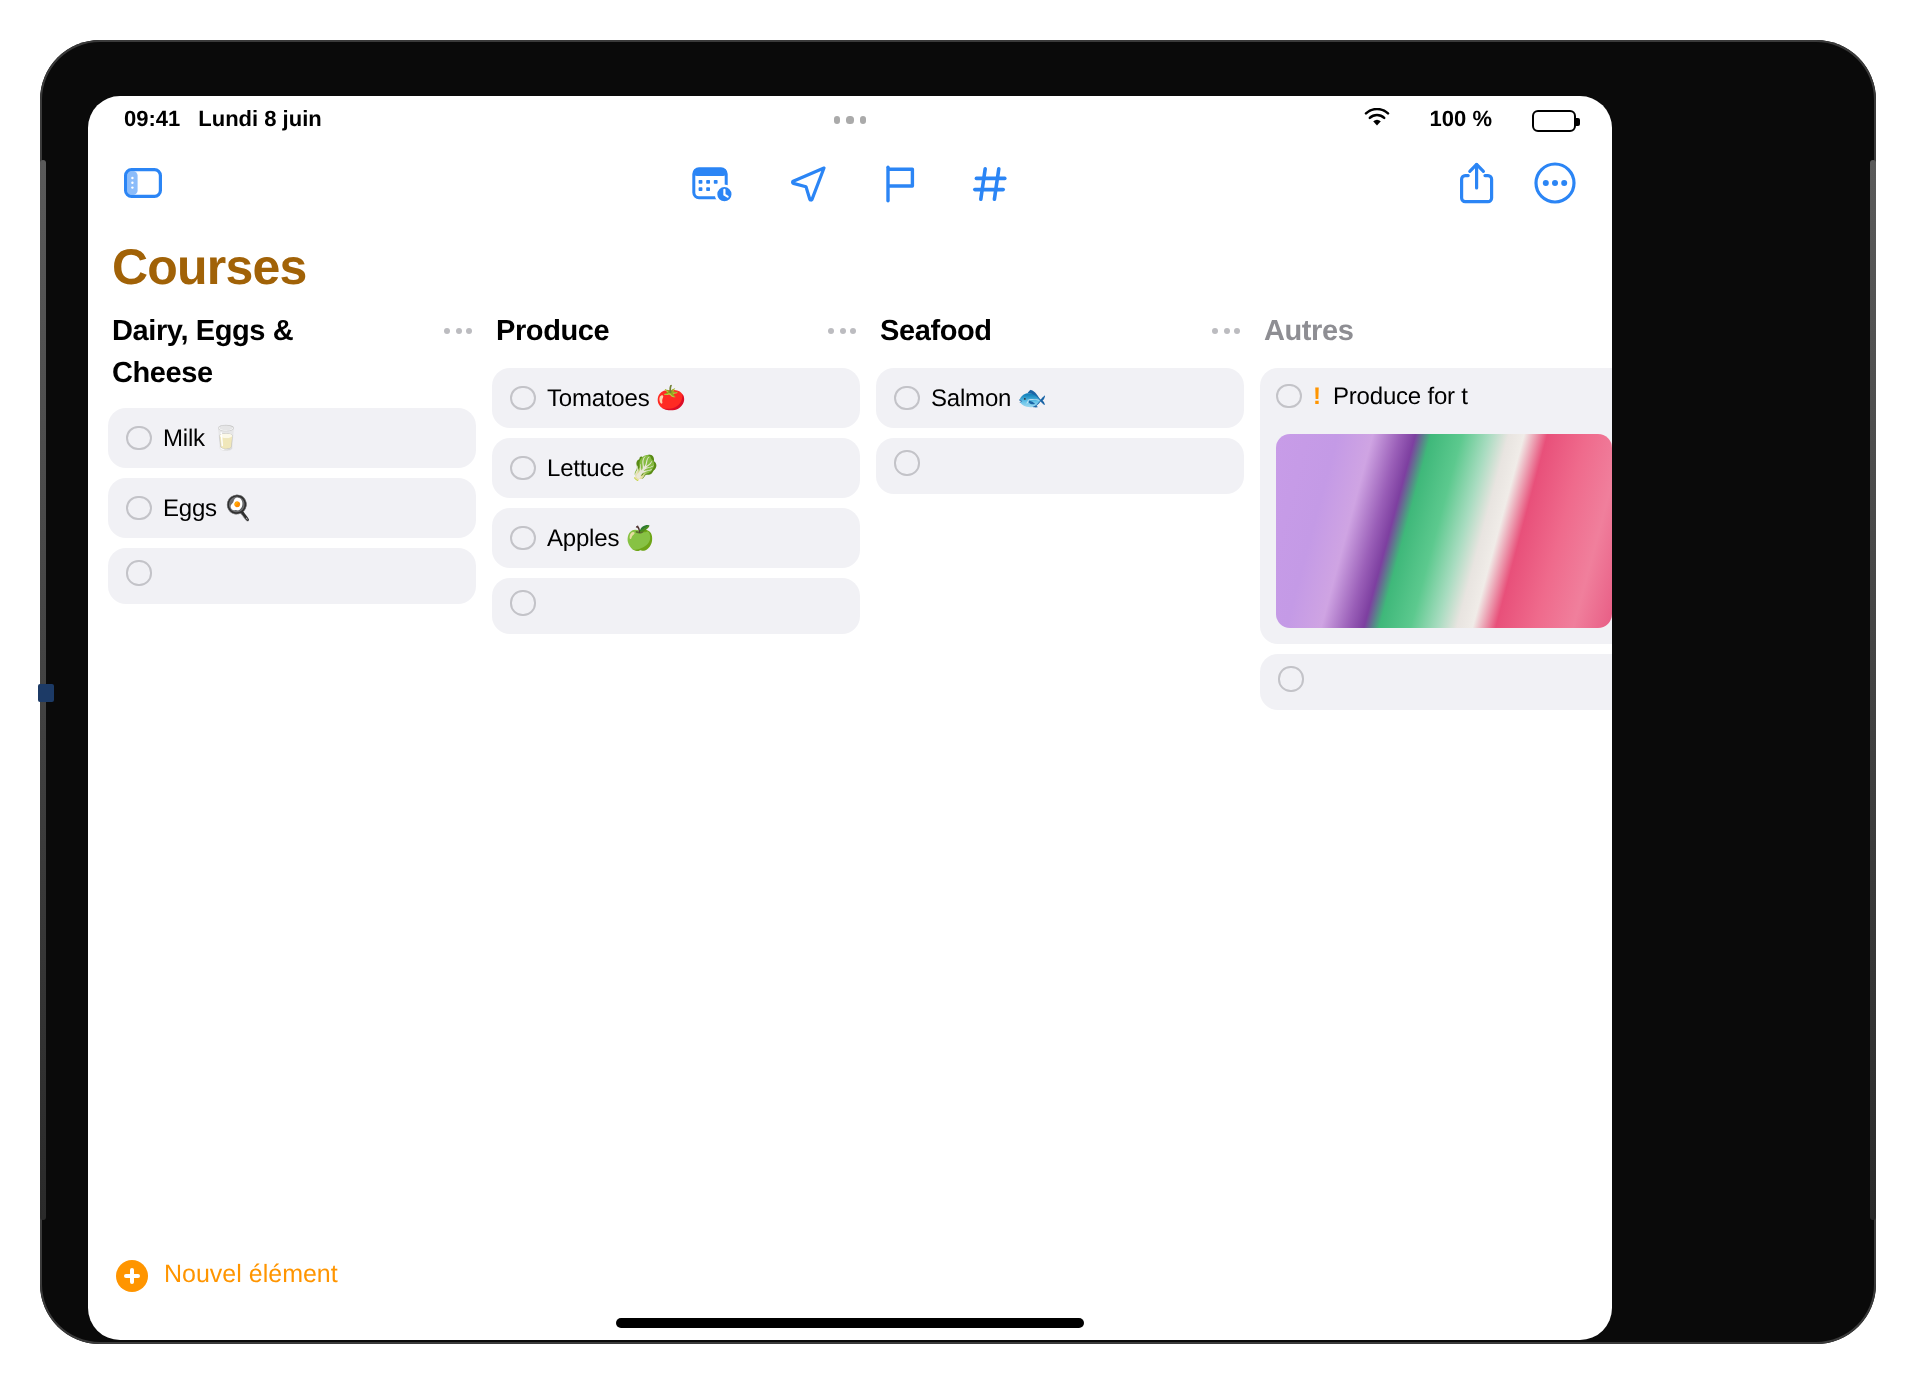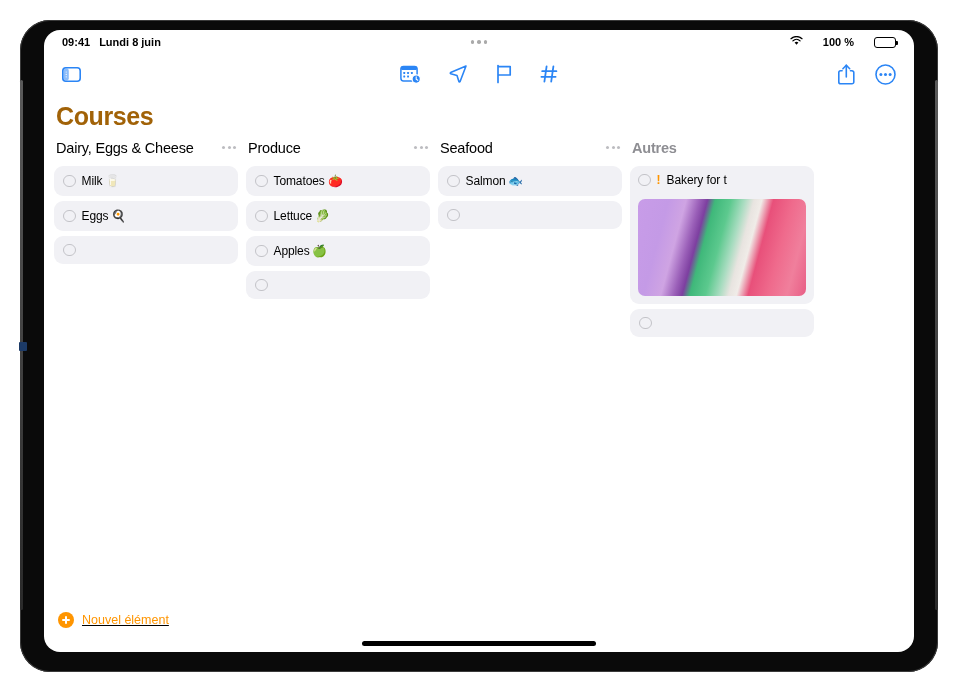--- a/index.html
+++ b/index.html
@@ -46,22 +46,22 @@
     width: 8px;
     height: 9px;
     background: #1c3a66;
     border-radius: 1px;
   }
 
   
   #screen {
     position: absolute;
     left: 24px;
-    top: 10px;
-    width: 870px;
+    top: 28px;
+    width: 762px;
     height: 622px;
     background: #ffffff;
     border-radius: 16px;
     overflow: hidden;
   }
 
   
   #status-bar {
     position: absolute;
     left: 0; top: 0;
@@ -154,21 +154,21 @@
   .col-head {
     display: flex;
     align-items: flex-start;
     justify-content: space-between;
     min-height: 22px;
     padding: 0 2px 0 2px;
     margin-bottom: 6px;
   }
   .col-title {
     font-size: 14.5px;
-    font-weight: normal;
+    font-weight: bold;
     color: #000;
     line-height: 1.45;
     max-width: 140px;
     letter-spacing: -0.2px;
   }
   .col-title.dimmed { color: #8e8e93; font-weight: bold; }
   .col-menu {
     display: flex;
     gap: 2.5px;
     align-items: center;
@@ -178,21 +178,20 @@
   .col-menu i {
     width: 3px; height: 3px; border-radius: 50%;
     background: #bcbcc0; display: block;
   }
 
   .item {
     background: #f1f1f5;
     border-radius: 9px;
     min-height: 30px;
     display: flex;
-    align-items: center;
     gap: 6px;
     padding: 6px 9px;
     margin-bottom: 5px;
     cursor: text;
   }
   .item.empty { min-height: 28px; }
   .item.with-photo {
     flex-direction: column;
     align-items: stretch;
     padding: 7px 8px 8px 8px;
@@ -230,24 +229,22 @@
         #e8507a 70%, #ef6a8c 80%, #f07f9c 90%, #e85d85 100%);
       cursor: pointer;
   }
 
   
   #new-item {
     position: absolute;
     left: 14px;
     bottom: 24px;
     display: flex;
-    align-items: center;
     gap: 8px;
     cursor: pointer;
-    text-decoration: underline;
   }
   #plus-circle {
     width: 16px; height: 16px;
     border-radius: 50%;
     background: #ff9500;
     position: relative;
     flex: 0 0 16px;
   }
   #plus-circle::before, #plus-circle::after {
     content: "";
@@ -458,21 +455,21 @@
           </div>
         </div>
         <div class="column">
           <div class="col-head">
             <div class="col-title dimmed">Autres</div>
           </div>
           <div class="item with-photo">
             <div class="item-row">
               <span class="check"></span>
               <span class="prio">!</span>
-              <span class="item-text">Bakery for t</span>
+              <span class="item-text">Produce for t</span>
             </div>
             <div class="photo"></div>
           </div>
           <div class="item empty">
             <span class="check"></span>
           </div>
         </div>
       </div>
 
     <div id="new-item">

